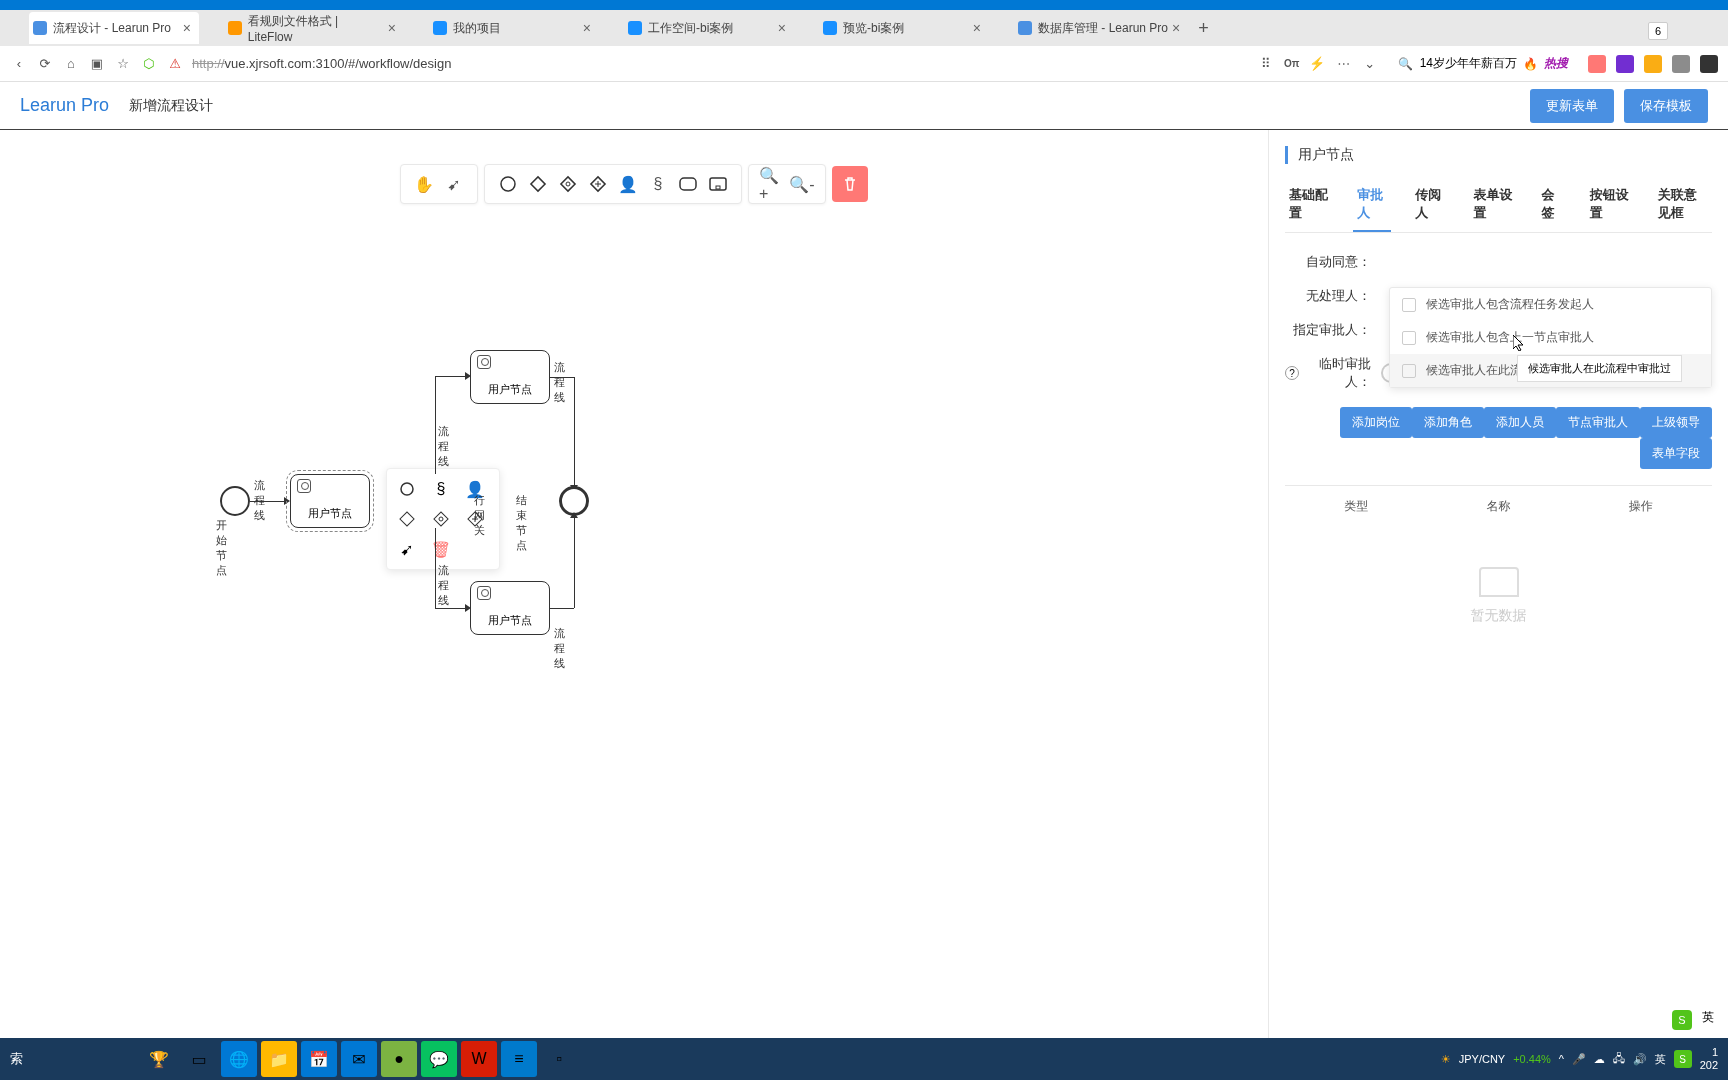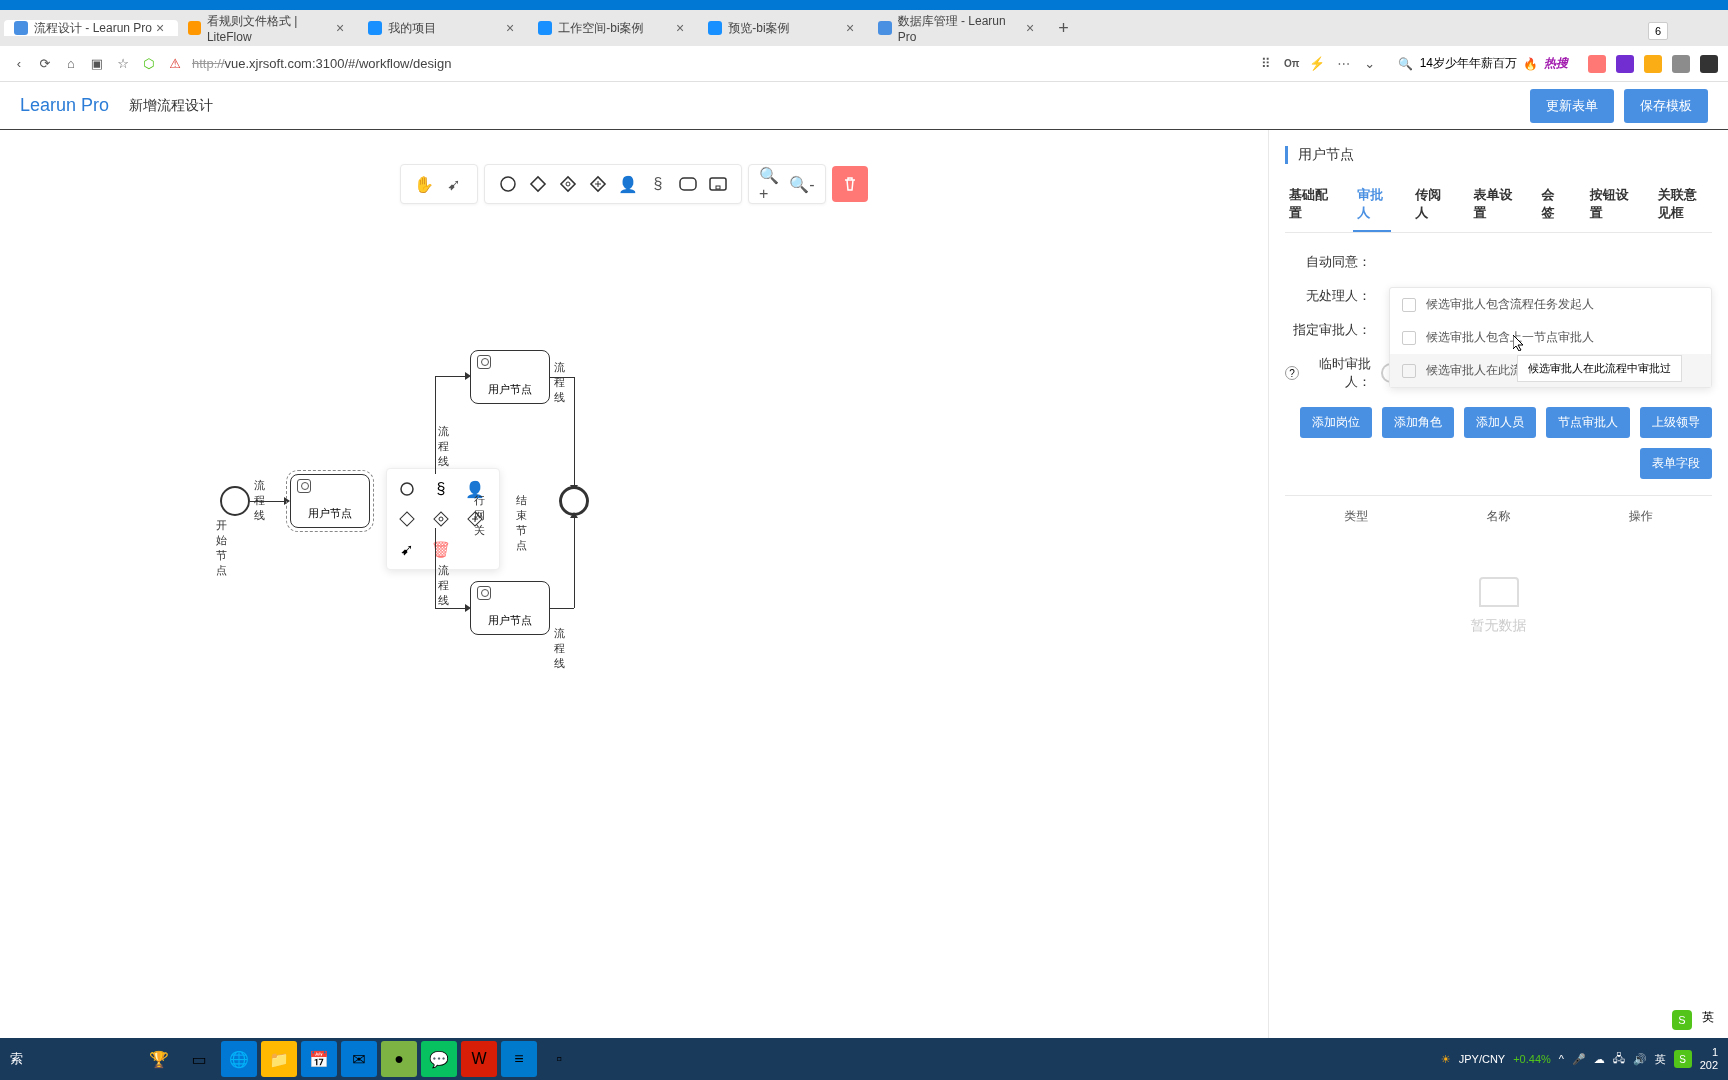--- a/index.html
+++ b/index.html
@@ -1,21 +1,21 @@
 <!DOCTYPE html>
 <html><head>
   <meta charset="utf-8">
   <style>
     * { margin: 0; padding: 0; box-sizing: border-box; font-family: -apple-system, "Microsoft YaHei", sans-serif; }
     body { width: 1728px; height: 1080px; overflow: hidden; background: #fff; }
     
     
     .titlebar { height: 10px; background: #0078d4; }
     .tabs-row { height: 36px; background: #e8e8e8; display: flex; align-items: center; padding: 0 4px; }
-    .tab { display: flex; align-items: center; padding: 0 10px; height: 16px; border-radius: 4px 4px 0 0; font-size: 12px; color: #444; position: relative; min-width: 170px; max-width: 180px; }
+    .tab { display: flex; align-items: center; padding: 0 4px; height: 32px; border-radius: 4px 4px 0 0; font-size: 12px; color: #444; position: relative; min-width: 170px; max-width: 180px; margin-left: 25px; }
     .tab.active { background: #fff; }
     .tab-icon { width: 14px; height: 14px; margin-right: 6px; border-radius: 3px; display: inline-block; }
     .tab-close { margin-left: auto; color: #666; font-size: 14px; padding: 0 4px; }
     .new-tab { padding: 0 10px; color: #555; font-size: 18px; }
     .addr-row { height: 36px; background: #fff; display: flex; align-items: center; padding: 0 10px; border-bottom: 1px solid #e0e0e0; gap: 8px; font-size: 13px; }
     .addr-icon { width: 18px; height: 18px; display: inline-flex; align-items: center; justify-content: center; color: #555; }
     .addr-url { flex: 1; color: #444; }
     .addr-url .strike { text-decoration: line-through; color: #999; }
     .search-box { display: flex; align-items: center; gap: 6px; padding: 0 12px; font-size: 12px; }
     .hot { color: #a21caf; font-weight: bold; font-style: italic; text-align: right; }
@@ -338,21 +338,21 @@
     </div>
     <div class="form-row">
       <span class="form-label">指定审批人：</span>
     </div>
     <div class="form-row">
       <span class="q-icon">?</span>
       <span class="form-label" style="width:68px">临时审批人：</span>
       <span class="toggle"></span>
     </div>
 
-    <div style="display:flex;flex-wrap:wrap;gap:10px;justify-content:flex-end">
+    <div style="display:flex;flex-wrap:wrap;justify-content:flex-end">
       <button class="btn-sm">添加岗位</button>
       <button class="btn-sm">添加角色</button>
       <button class="btn-sm">添加人员</button>
       <button class="btn-sm">节点审批人</button>
       <button class="btn-sm">上级领导</button>
       <button class="btn-sm">表单字段</button>
     </div>
 
     <div class="table-hdr">
       <div class="th">类型</div>

